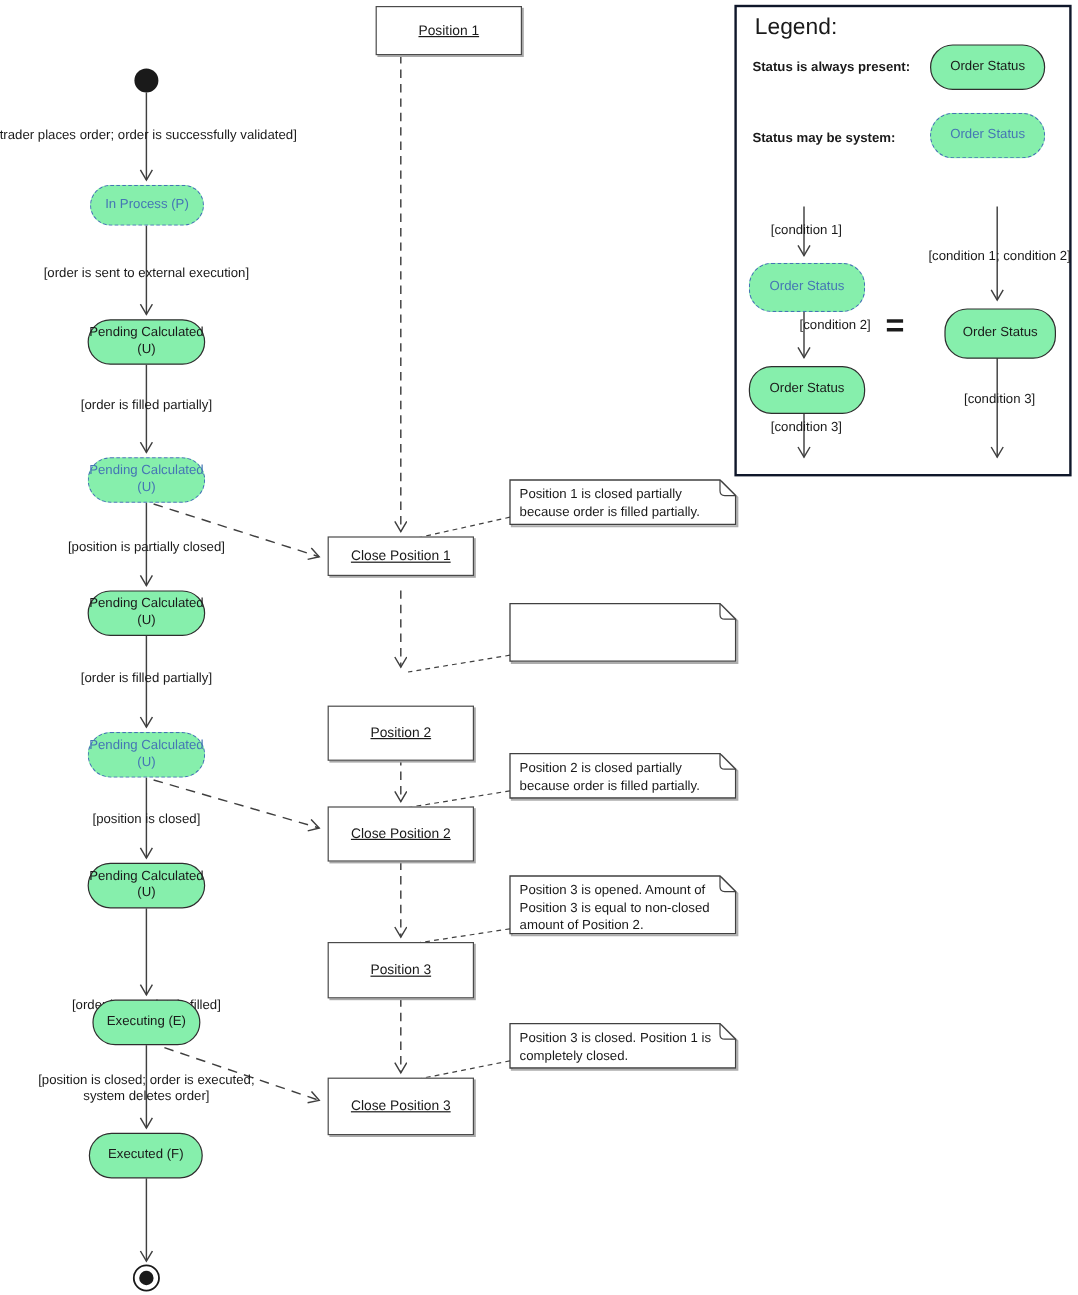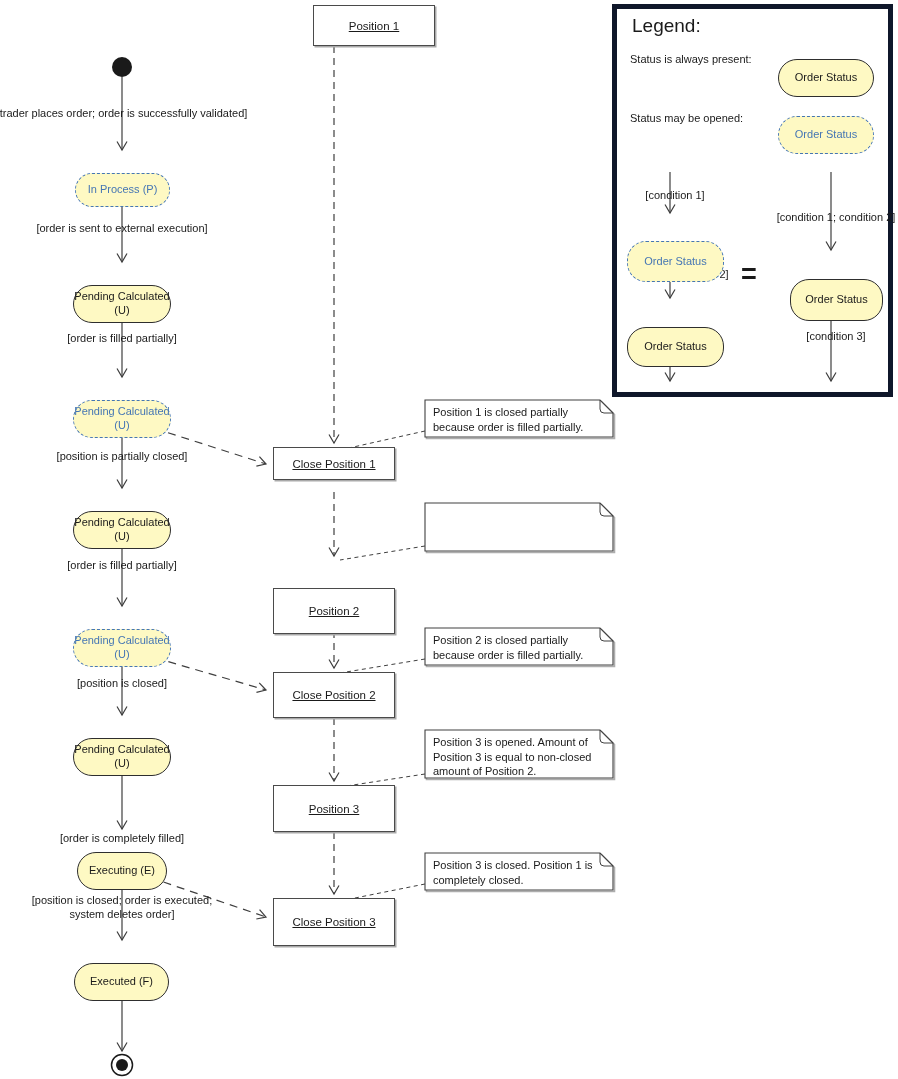--- a/index.html
+++ b/index.html
@@ -1,32 +1,32 @@
 <!DOCTYPE html>
 <html style="--blue: #4576b4;"><head>
 <meta charset="utf-8">
 <style>
   html,body{margin:0;padding:0;background:#fff;}
   #stage{position:relative;width:898px;height:1079px;background:#ffffff;overflow:hidden;
          font-family:"Liberation Sans", sans-serif;color:#1a1a1a;}
   #wires{position:absolute;left:0;top:0;z-index:0;}
   .abs{position:absolute;box-sizing:border-box;}
   .pill{display:flex;align-items:center;justify-content:center;text-align:center;
-        font-size:11px;line-height:1.25;border-radius:19px;background:#fef9c3;z-index:2;margin-top:19px;}
+        font-size:11px;line-height:1.25;border-radius:19px;background:#86efac;z-index:2;}
   .pill.solid{border:1.4px solid #2e2e2e;color:#1a1a1a;}
   .pill.skip{border:1.6px dashed var(--blue,#4576b4);color:var(--blue,#4576b4);}
   .tlabel{font-size:11px;text-align:center;transform:translateX(-50%);white-space:nowrap;z-index:2;}
   .tlabel.wrap{white-space:normal;width:200px;line-height:1.3;}
   .pbox{left:273px;width:122px;display:flex;align-items:center;justify-content:center;
         background:#fff;border:1px solid #4a4a4a;box-shadow:1.5px 1.5px 0 #a9a9a9;
         font-size:11.5px;text-decoration:underline;text-align:center;z-index:2;}
   .ntext{left:433px;width:176px;font-size:11px;line-height:1.32;z-index:2;}
-  .legend{left:612px;top:4px;width:281px;height:393px;border:5px solid #0f172a;z-index:1;background:transparent;}
+  .legend{left:612px;top:4px;width:281px;height:393px;border:2px solid #0f172a;z-index:1;background:transparent;}
   .legend .title{position:absolute;left:15px;top:6px;font-size:19px;}
-  .legend .lbl{position:absolute;left:13px;font-size:11px;font-weight:normal;}
+  .legend .lbl{position:absolute;left:13px;font-size:11px;font-weight:bold;}
   .legend .pill{position:absolute;box-sizing:border-box;}
   .legend .clabel{position:absolute;font-size:11px;transform:translateX(-50%);white-space:nowrap;}
   .legend .eq{position:absolute;left:124px;top:250px;font-size:27px;font-weight:bold;}
 </style>
 </head>
 <body>
 
 <div id="stage">
 
   <svg id="wires" width="898" height="1079" viewBox="0 0 898 1079">
@@ -142,21 +142,21 @@
   <div class="abs ntext" style="top:633px;">Position 2 is closed partially because order is filled partially.</div>
   <div class="abs ntext" style="top:735px;">Position 3 is opened. Amount of Position 3 is equal to non-closed amount of Position 2.</div>
   <div class="abs ntext" style="top:858px;">Position 3 is closed. Position 1 is completely closed.</div>
 
   <div class="abs legend">
     <div class="title">Legend:</div>
 
     <div class="lbl" style="top:44px;">Status is always present:</div>
     <div class="pill solid" style="left:161px;top:31px;width:96px;height:38px;">Order Status</div>
 
-    <div class="lbl" style="top:103px;">Status may be opened:</div>
+    <div class="lbl" style="top:103px;">Status may be system:</div>
     <div class="pill skip" style="left:161px;top:88px;width:96px;height:38px;">Order Status</div>
 
     <div class="clabel" style="left:58px;top:180px;">[condition 1]</div>
     <div class="pill skip" style="left:10px;top:213px;width:97px;height:41px;">Order Status</div>
     <div class="clabel" style="left:58px;top:259px;margin-left:24px;">[condition 2]</div>
     <div class="pill solid" style="left:10px;top:299px;width:97px;height:40px;">Order Status</div>
     <div class="clabel" style="left:58px;top:344px;">[condition 3]</div>
 
     <div class="eq">=</div>
 

